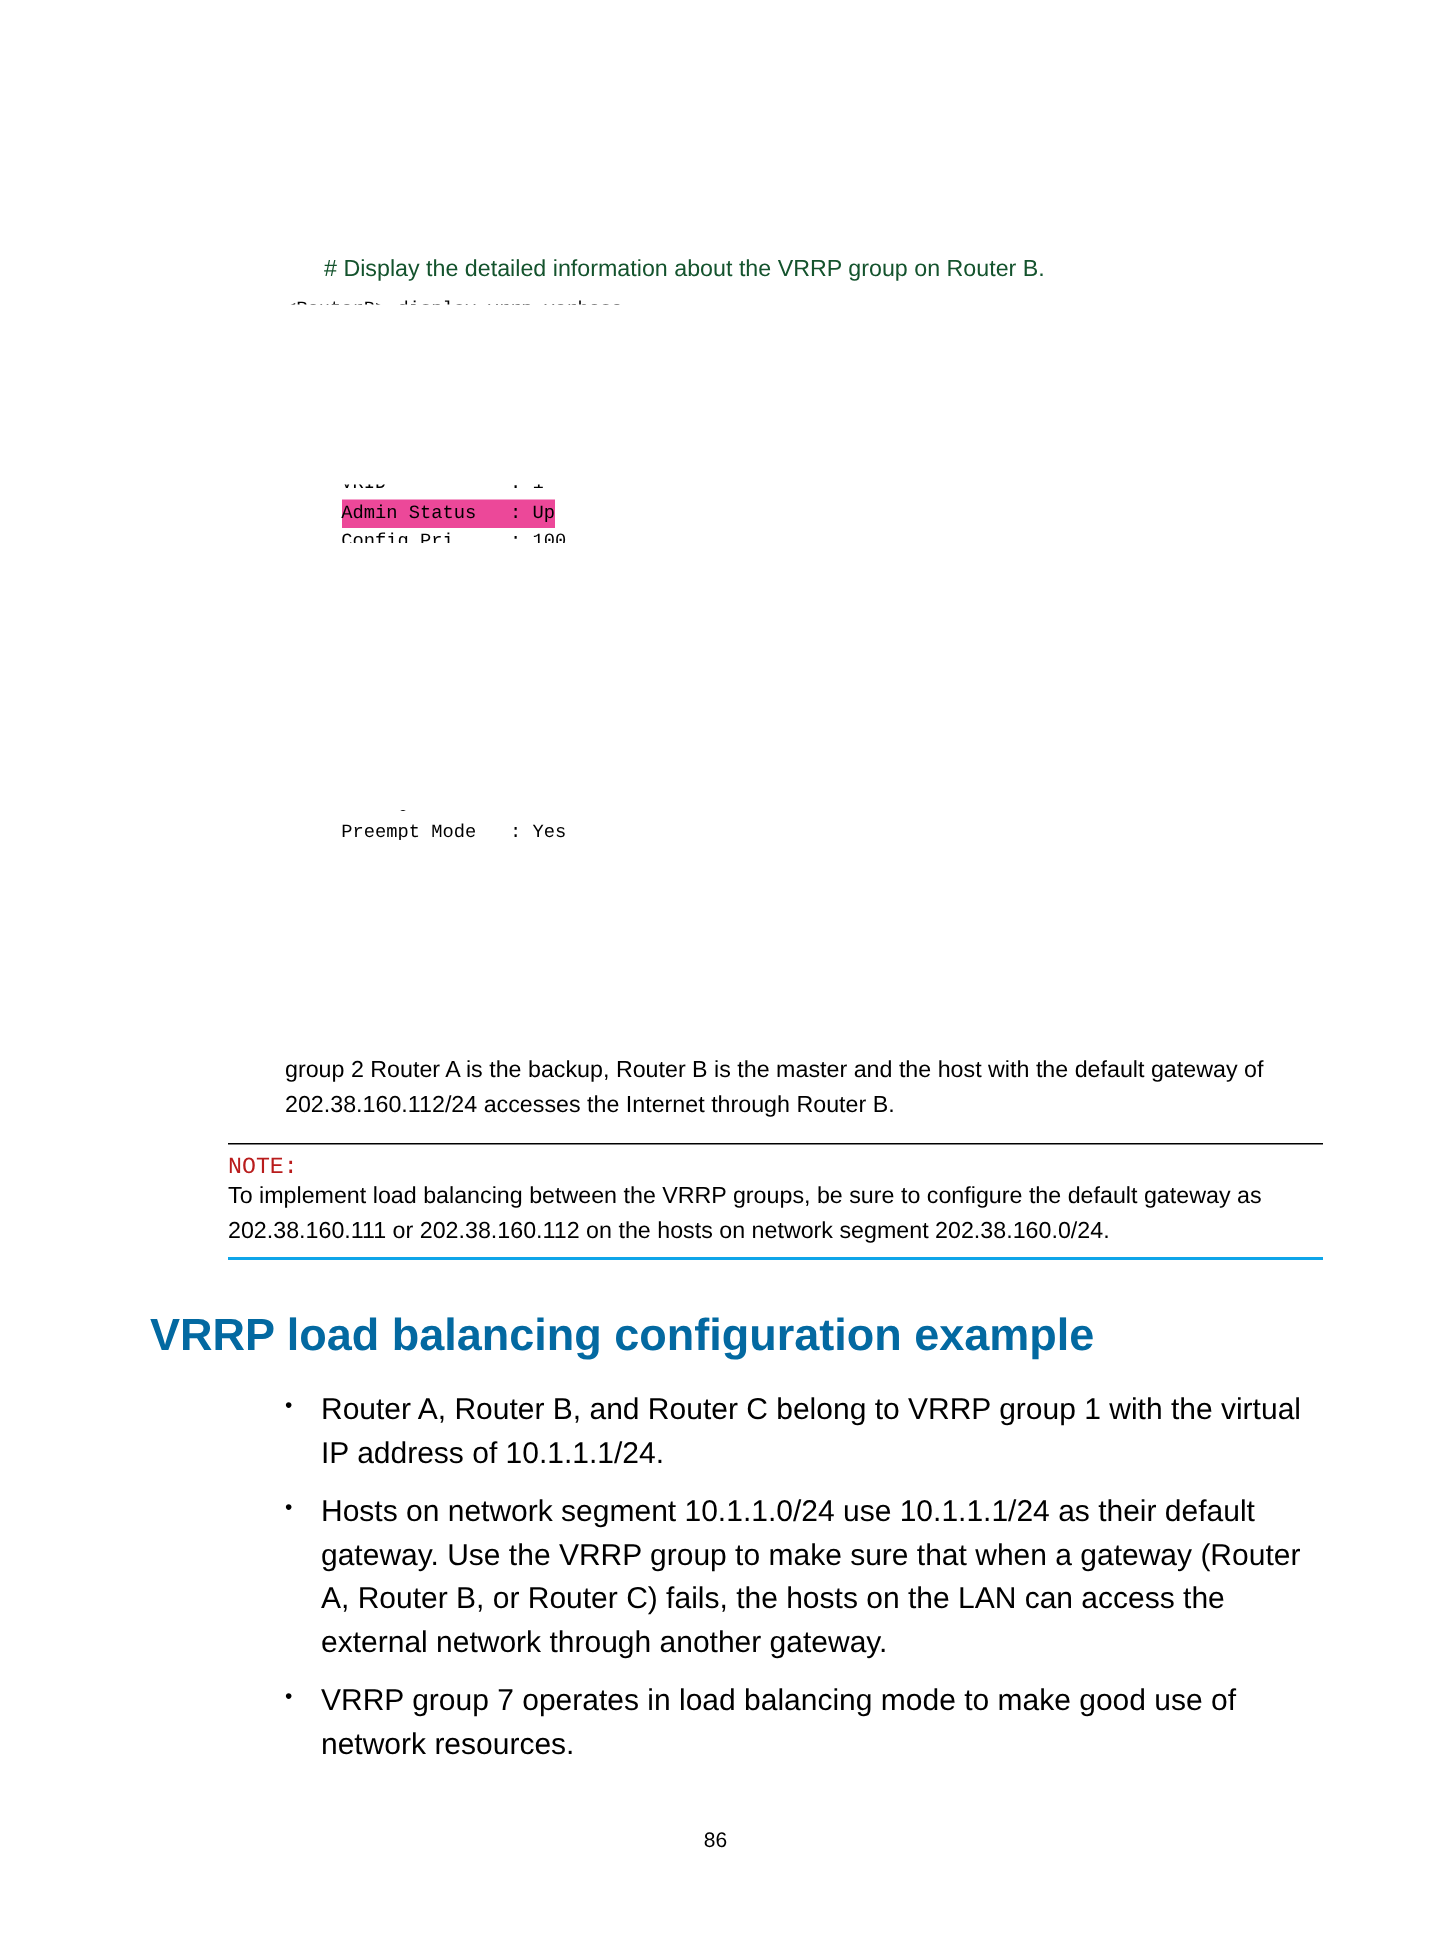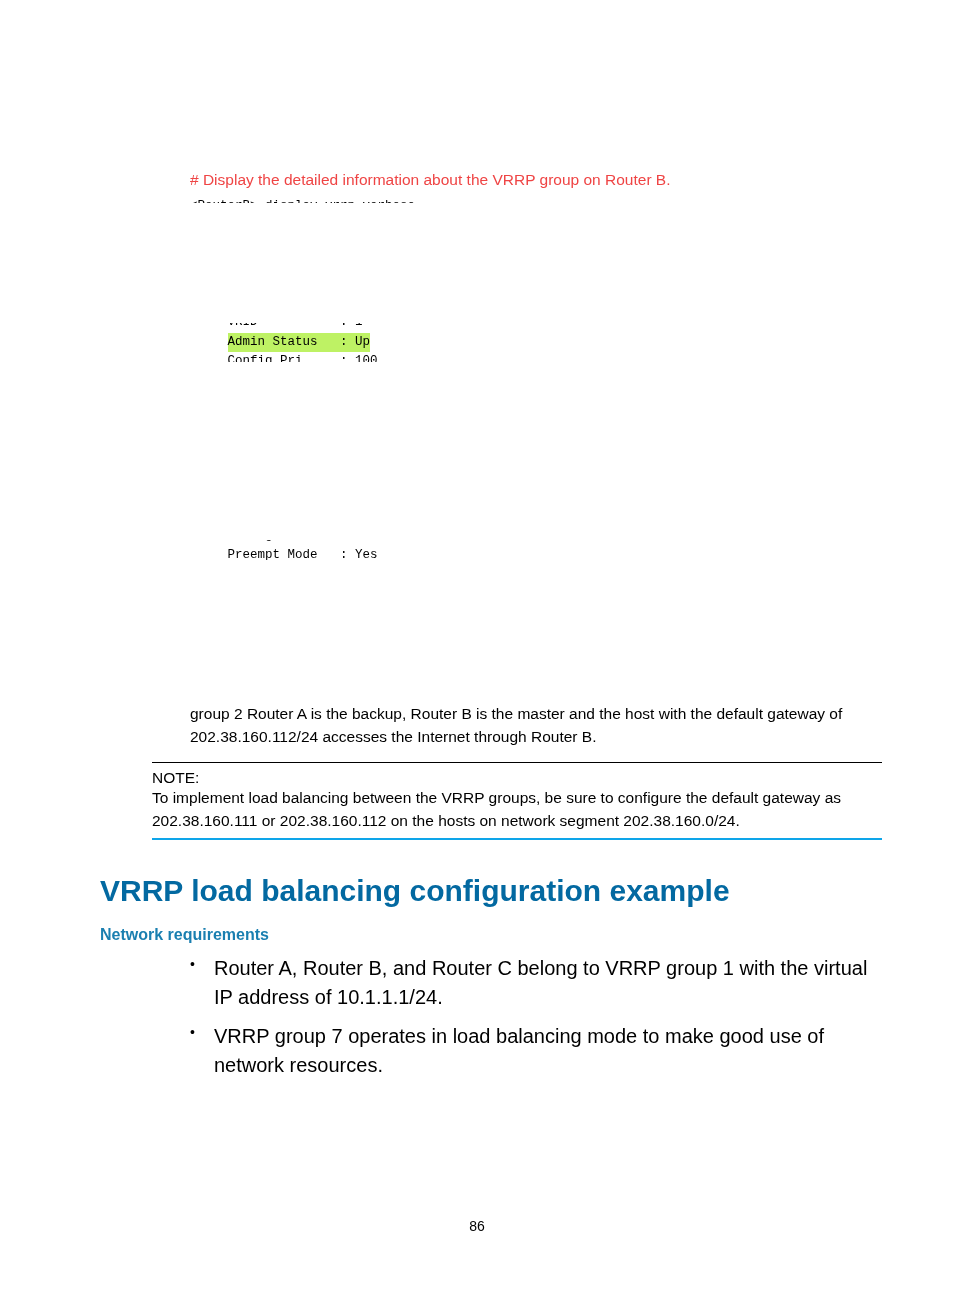--- a/index.html
+++ b/index.html
@@ -15,57 +15,58 @@
     box-sizing: border-box;
   }
   .page {
     position: relative;
     width: 954px;
     height: 1296px;
     padding: 170px 73px 0 100px;
     box-sizing: border-box;
   }
   .intro-text {
-    margin-left: 90px;
+    margin-left: 116px;
     font-size: 15.5px;
     line-height: 1.35;
-    color: #ef4444;
+    color: #14532d;
   }
   .cli-block {
     margin-left: 90px;
     margin-top: 6px;
     font-family: "Courier New", monospace;
     font-size: 12.5px;
     line-height: 1.55;
     white-space: pre;
     color: #000;
     position: relative;
   }
   .hl {
-    background: #bef264;
+    background: #ec4899;
     display: inline-block;
   }
   .para {
     margin-left: 90px;
     margin-top: 16px;
     font-size: 15.5px;
     line-height: 1.45;
     color: #000;
   }
   .note-rule {
     border: 0;
     border-top: 1.5px solid #000;
     margin: 14px 0 4px 52px;
     width: 730px;
   }
   .note-label {
     margin-left: 52px;
-    color: #000000;
+    color: #b91c1c;
     font-size: 15.5px;
     margin-top: 6px;
+    font-family: Liberation Mono, monospace;
   }
   .note-body {
     margin-left: 52px;
     font-size: 15.5px;
     line-height: 1.45;
     margin-top: 0;
     padding-bottom: 6px;
     border-bottom: 2px solid #0ea5e9;
     width: 730px;
     box-sizing: border-box;
@@ -155,21 +156,21 @@
     <div class="mask" style="left:90px; top:363px; width:700px; height:145px;"></div>
   </div>
 
   <div class="para">The output shows that in VRRP group 1 Router A is the master, Router B is the backup and the host with the default gateway of 202.38.160.111/24 accesses the Internet through Router A. In VRRP group 2 Router A is the backup, Router B is the master and the host with the default gateway of 202.38.160.112/24 accesses the Internet through Router B.</div>
 
   <hr class="note-rule">
   <div class="note-label">NOTE:</div>
   <div class="note-body">To implement load balancing between the VRRP groups, be sure to configure the default gateway as 202.38.160.111 or 202.38.160.112 on the hosts on network segment 202.38.160.0/24.</div>
 
   <div class="h1">VRRP load balancing configuration example</div>
-  <div class="h2">Network requirements</div>
 
   <ul class="req">
     <li>Router A, Router B, and Router C belong to VRRP group 1 with the virtual IP address of 10.1.1.1/24.</li>
+    <li>Hosts on network segment 10.1.1.0/24 use 10.1.1.1/24 as their default gateway. Use the VRRP group to make sure that when a gateway (Router A, Router B, or Router C) fails, the hosts on the LAN can access the external network through another gateway.</li>
     <li>VRRP group 7 operates in load balancing mode to make good use of network resources.</li>
   </ul>
 
   <div class="page-num">86</div>
 </div>
 
 </body></html>

